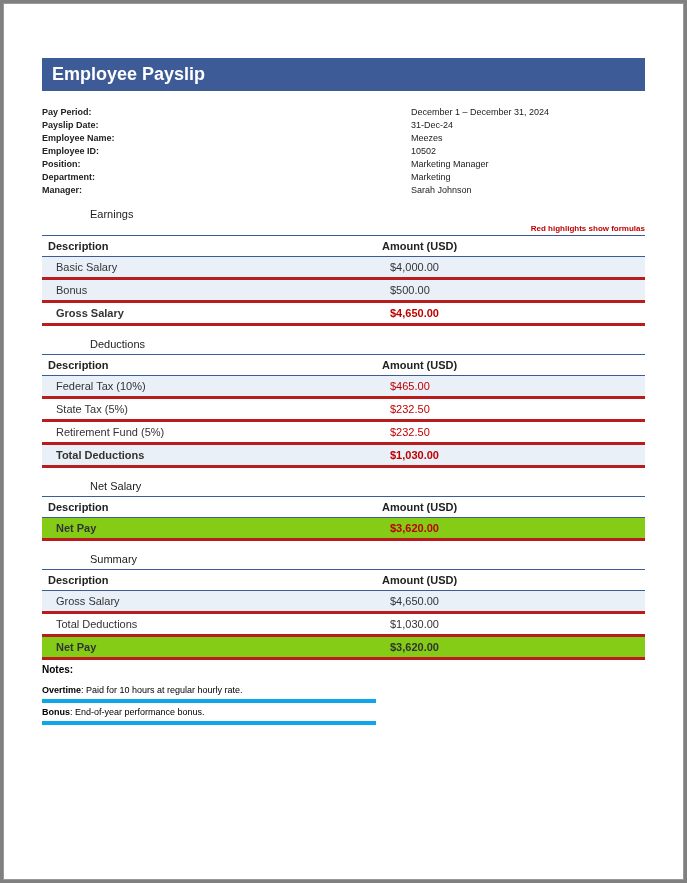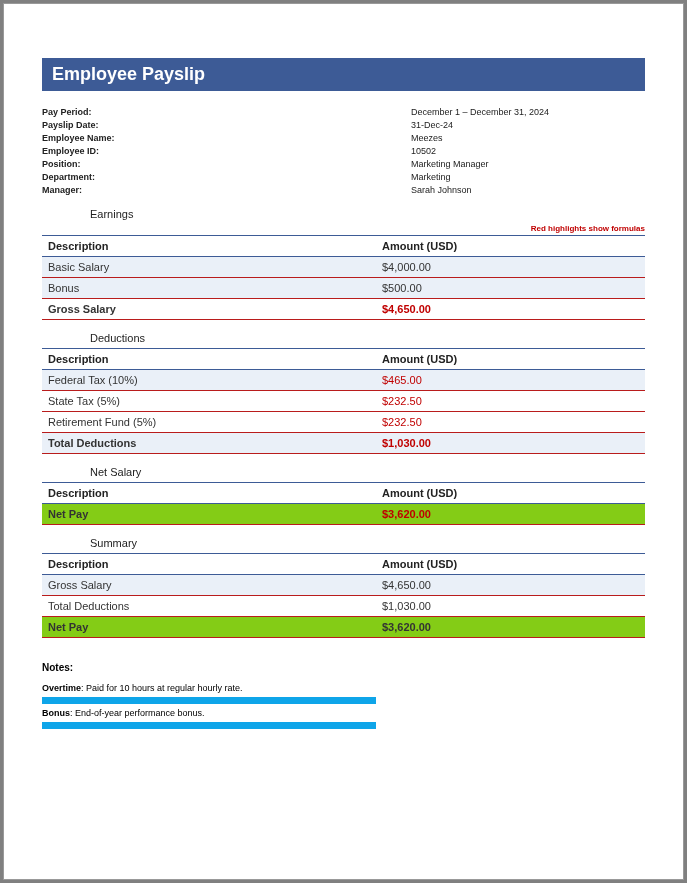--- a/index.html
+++ b/index.html
@@ -66,39 +66,39 @@
     table th {
       text-align: left;
       font-weight: bold;
       padding: 4px 6px;
       border-top: 1.5px solid #3d5b96;
       border-bottom: 1.5px solid #3d5b96;
       background: white;
       color: #222;
     }
     table td {
-      padding: 4px 6px;
-      border-bottom: 1px solid #b91c1c;
+      padding: 4px 14px;
+      border-bottom: 3px solid #b91c1c;
       color: #333;
     }
     table tr.light { background: #eaf0f8; }
     table tr.highlight { background: #84cc16; }
     table tr.bold td { font-weight: bold; }
     .red { color: #c00000; }
     .col-desc { width: 334px; }
     .notes-title {
       font-size: 10px;
       font-weight: bold;
-      margin-top: 24px;
+      margin-top: 4px;
       margin-bottom: 6px;
     }
     .note-line {
       font-size: 9px;
       padding: 4px 2px 4px 0;
-      border-bottom: 7px solid #0ea5e9;
+      border-bottom: 4px solid #0ea5e9;
       width: 334px;
     }
     .note-line .note-label { font-weight: bold; }
   </style>
 </head>
 <body>
 
 <div class="page">
 
   <div class="title-bar">

